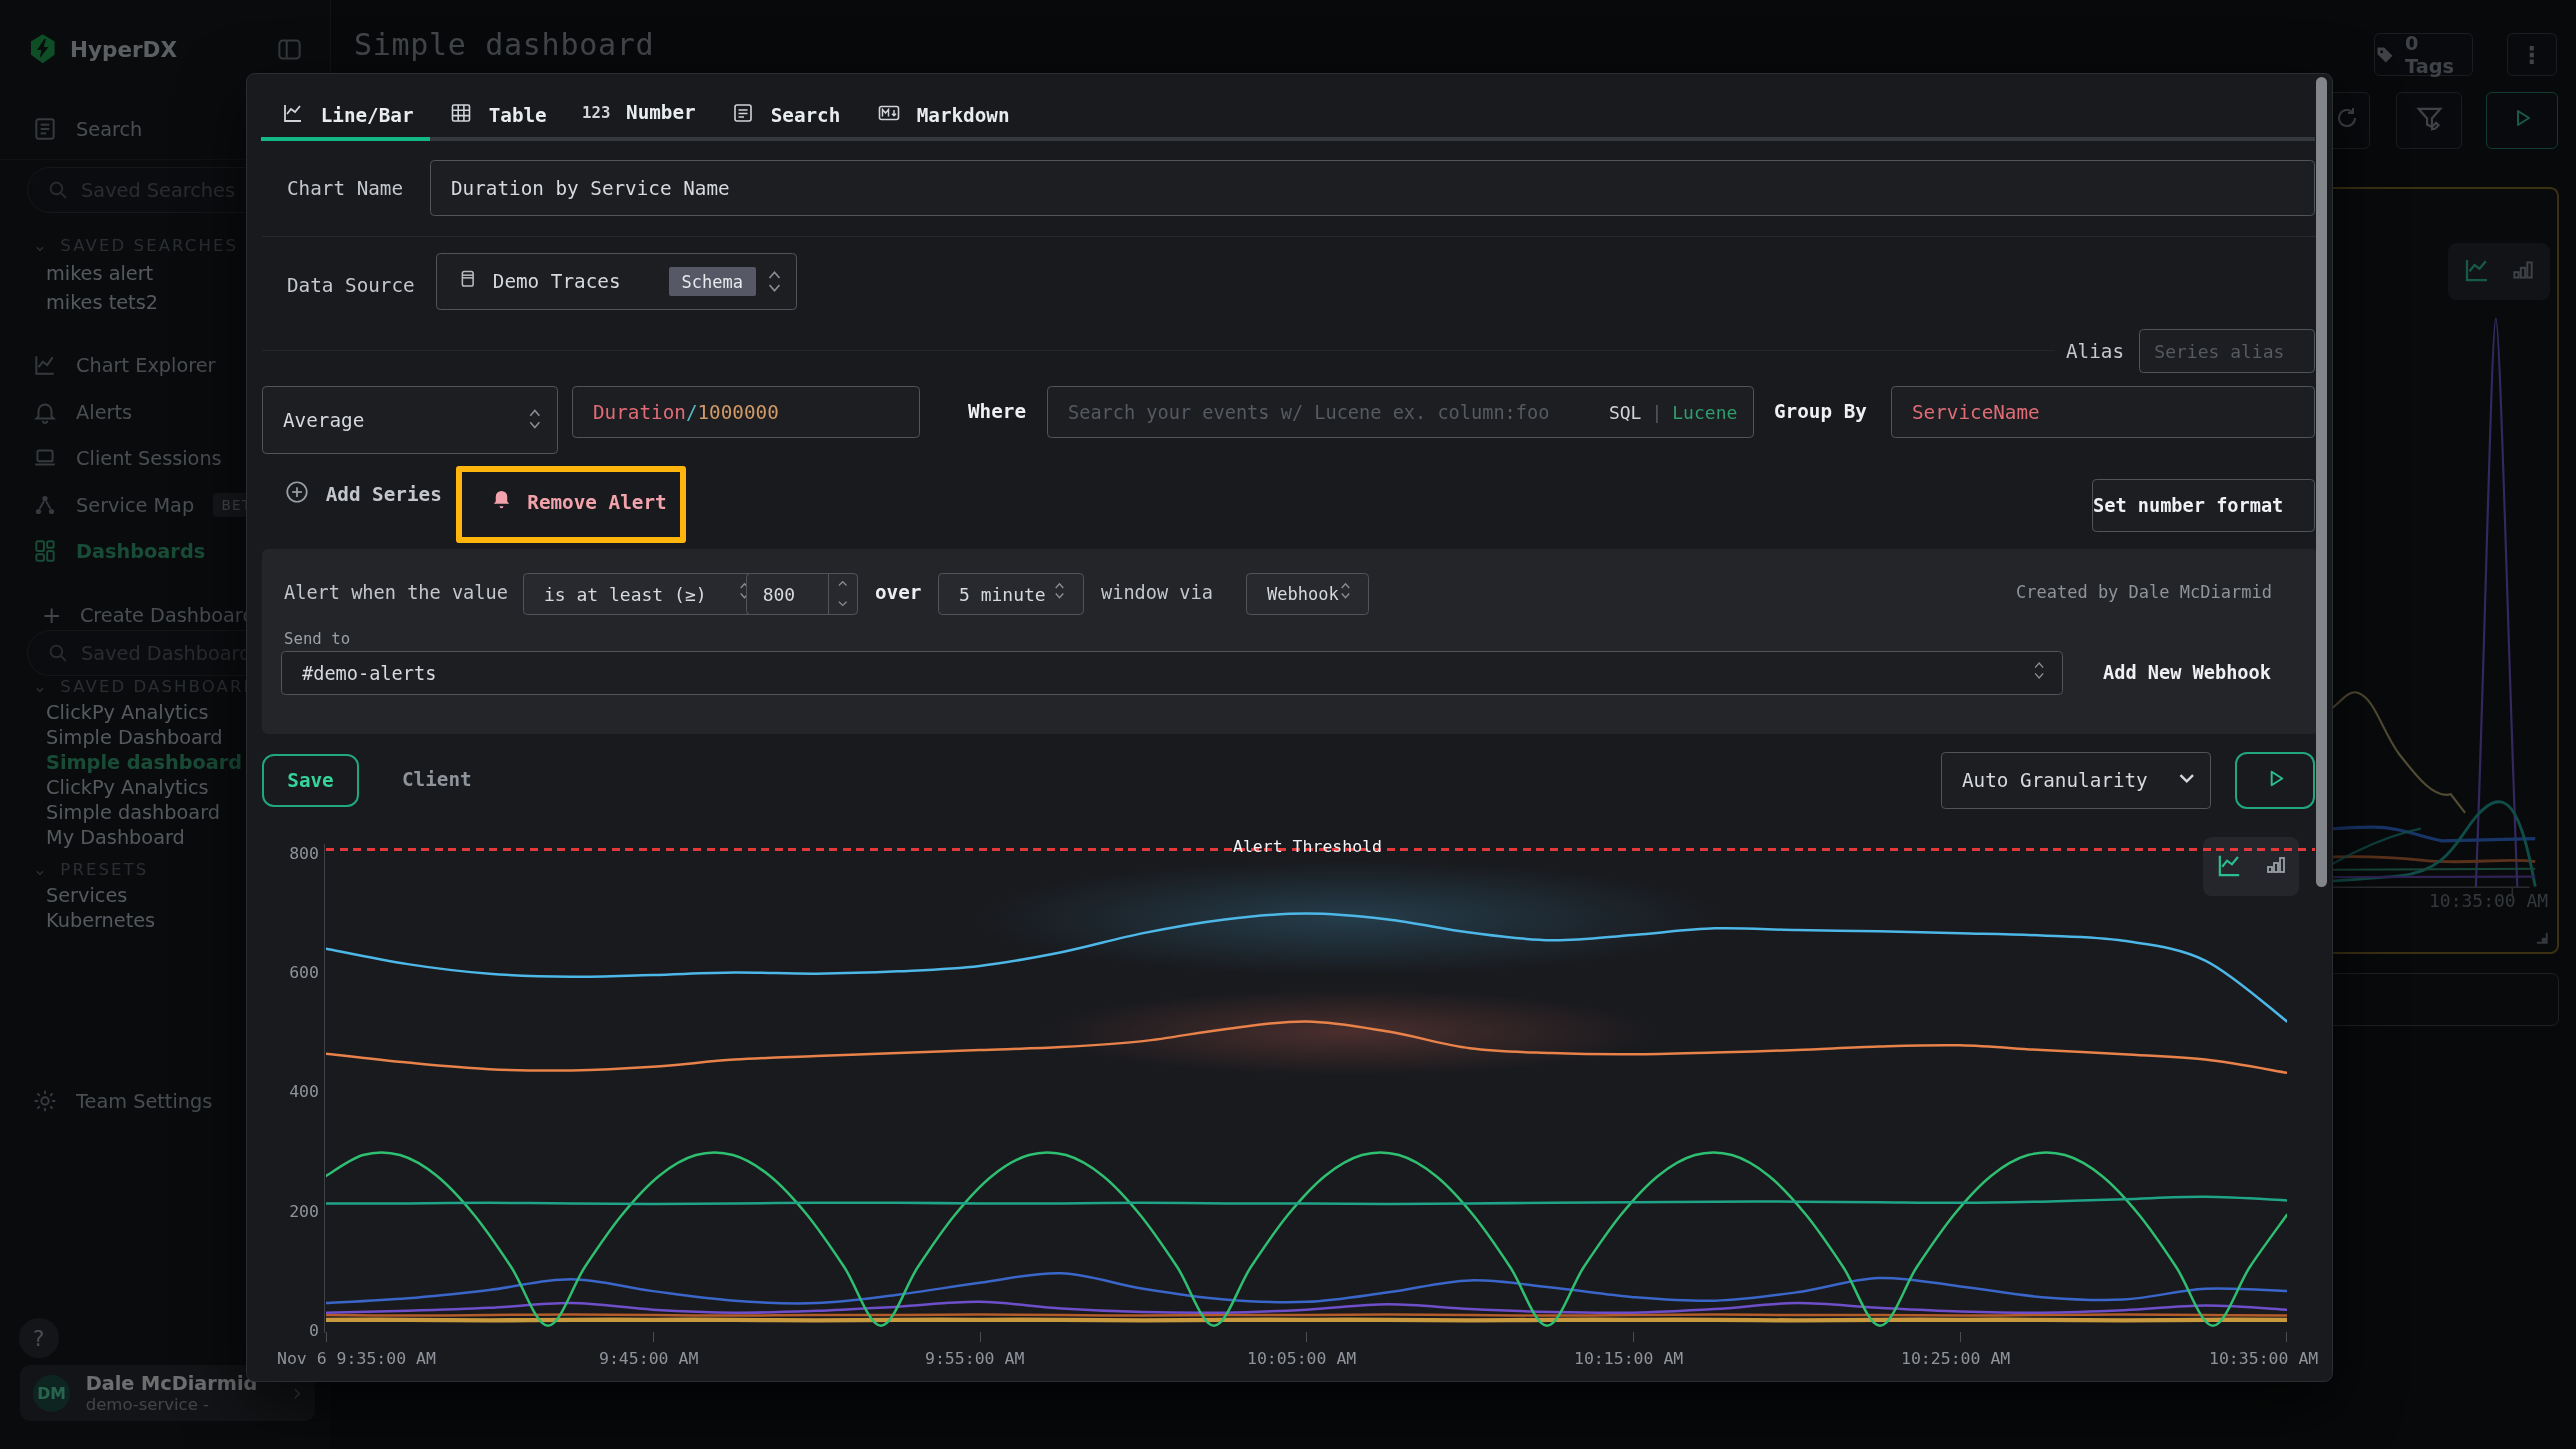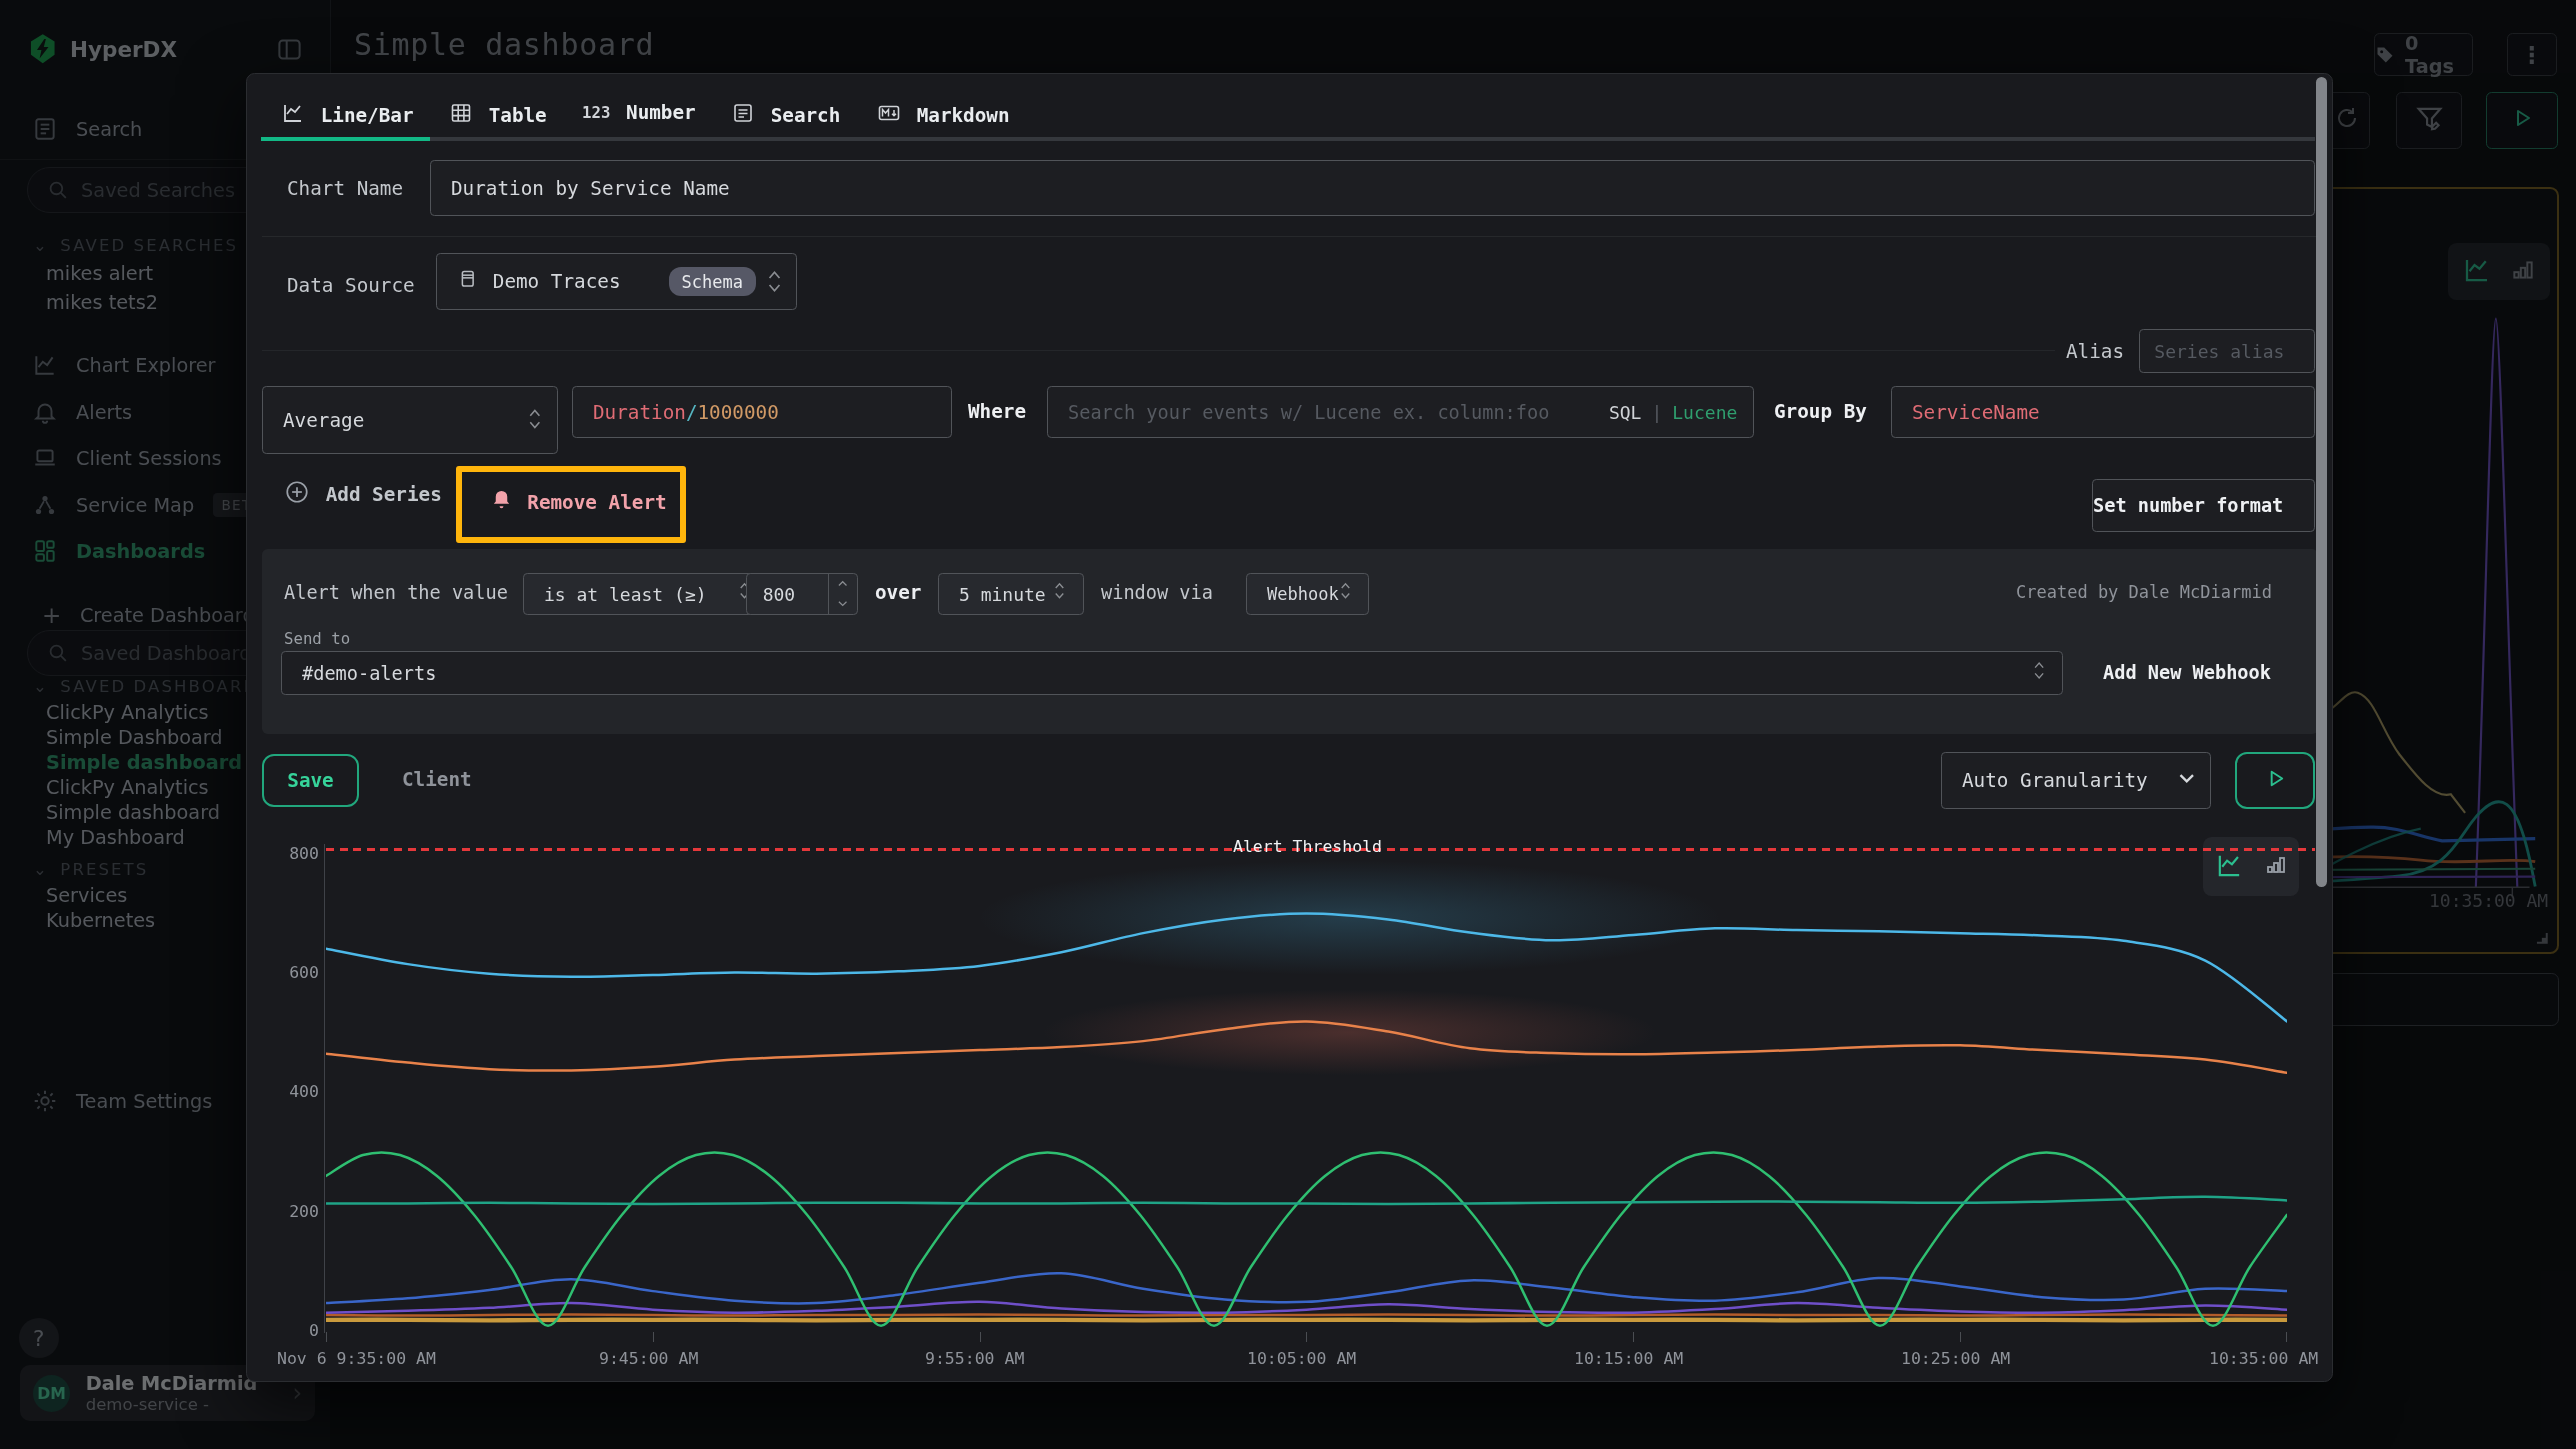--- a/index.html
+++ b/index.html
@@ -329,42 +329,42 @@
     <div class="field sel m" style="left:189px;top:179px;width:361px;height:57px">
       <span style="display:flex;align-items:center;gap:14.3px">
         <span style="color:#b9bdc2"><svg viewBox="0 0 24 24" fill="none" stroke="currentColor" stroke-width="1.7" width="21.5" height="21.5">
               <rect x="6" y="4" width="12" height="16" rx="2"></rect>
               <line x1="6" y1="8" x2="18" y2="8"></line>
               <line x1="6" y1="11" x2="18" y2="11"></line>
             </svg></span>
         <span>Demo Traces</span>
       </span>
       <span style="display:flex;align-items:center;gap:10px">
-        <span style="background:#565866;border-radius:12px;padding:4.3px 13px;font-size:17px;color:#e8eaed">Schema</span>
+        <span style="background:#565866;border-radius:2px;padding:4.3px 13px;font-size:17px;color:#e8eaed">Schema</span>
         <span class="updown"><svg viewBox="0 0 24 40" width="17" height="29" fill="none" stroke="currentColor" stroke-width="2.4">
               <path d="M5 15l7-8 7 8"></path>
               <path d="M5 25l7 8 7-8"></path>
             </svg></span>
       </span>
     </div>
 
     <div class="divider m" style="left:15px;top:276px;width:1793px;background:#24262a"></div>
     <div class="lbl m" style="left:1819px;top:266px">Alias</div>
     <div class="field m" style="left:1892px;top:255px;width:176px;height:44px;padding:0 14.3px;font-size:18px">
       <span class="ph">Series alias</span>
     </div>
 
     <div class="field sel m" style="left:15px;top:312px;width:296px;height:68px">
       <span>Average</span>
       <span class="updown"><svg viewBox="0 0 24 40" width="15.7" height="26" fill="none" stroke="currentColor" stroke-width="2.4">
             <path d="M5 15l7-8 7 8"></path>
             <path d="M5 25l7 8 7-8"></path>
           </svg></span>
     </div>
-    <div class="field m" style="left:325px;top:312px;width:380px;height:52px;padding:0 20px">
+    <div class="field m" style="left:325px;top:312px;width:348px;height:52px;padding:0 20px">
       <span style="color:#e06c75">Duration</span>
         <span style="color:#56b6c2">/</span>
         <span style="color:#d19a66">1000000</span>
     </div>
     <div class="lbl-b m" style="left:721px;top:326px">Where</div>
     <div class="field m" style="left:800px;top:312px;width:707px;height:52px;padding:0 15.7px 0 20px;font-size:18.6px">
       <span class="ph" style="overflow:hidden;white-space:nowrap">Search your events w/ Lucene ex. column:foo</span>
       <span style="margin-left:auto;display:flex;gap:10px;font-size:18px;flex:0 0 auto">
         <span style="color:#d0d3d7">SQL</span>
         <span style="color:#565a61">|</span>

